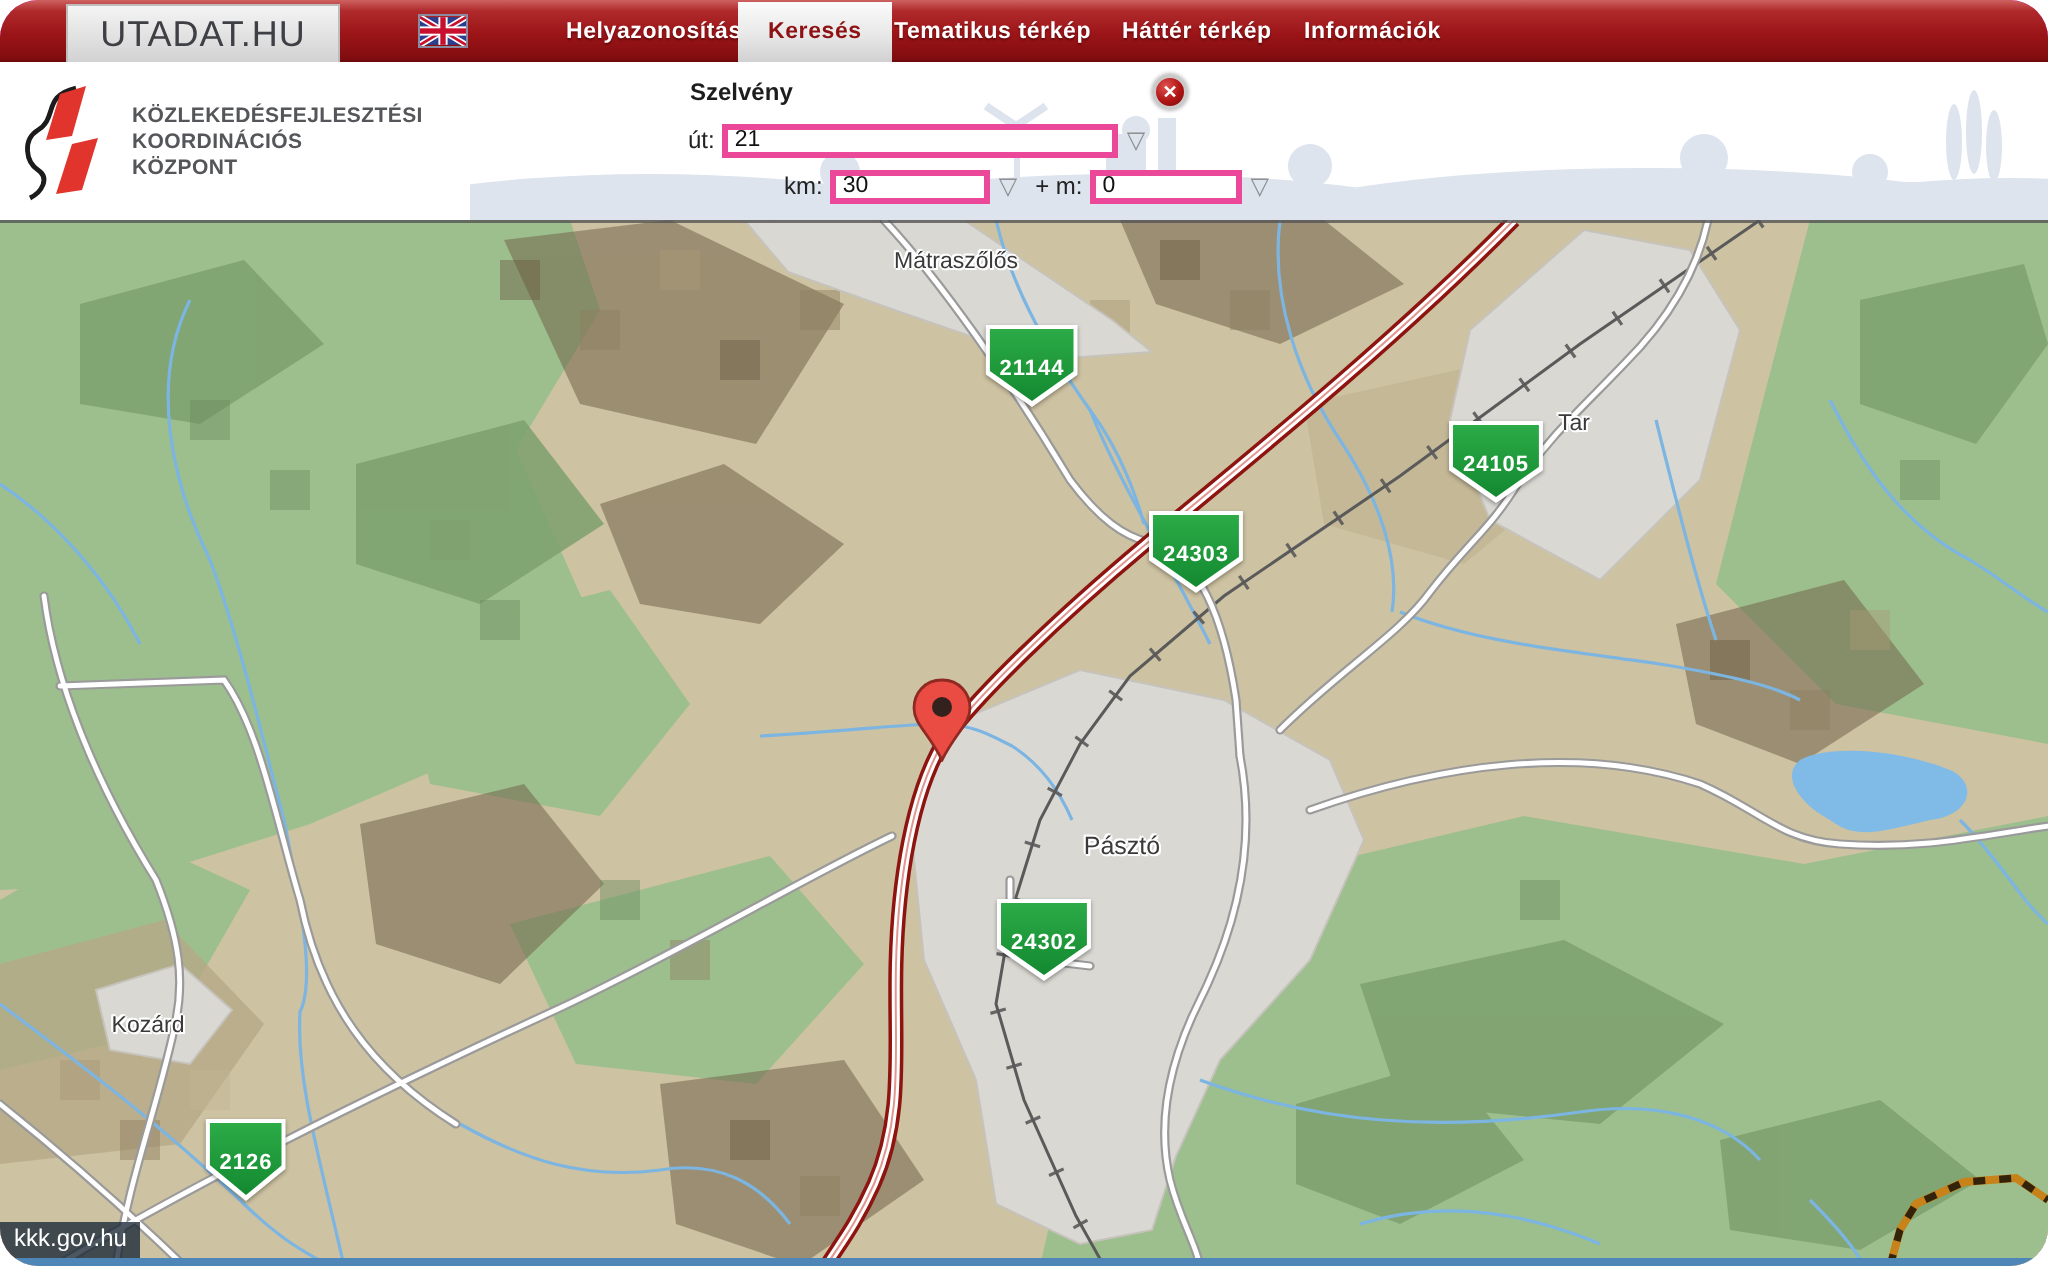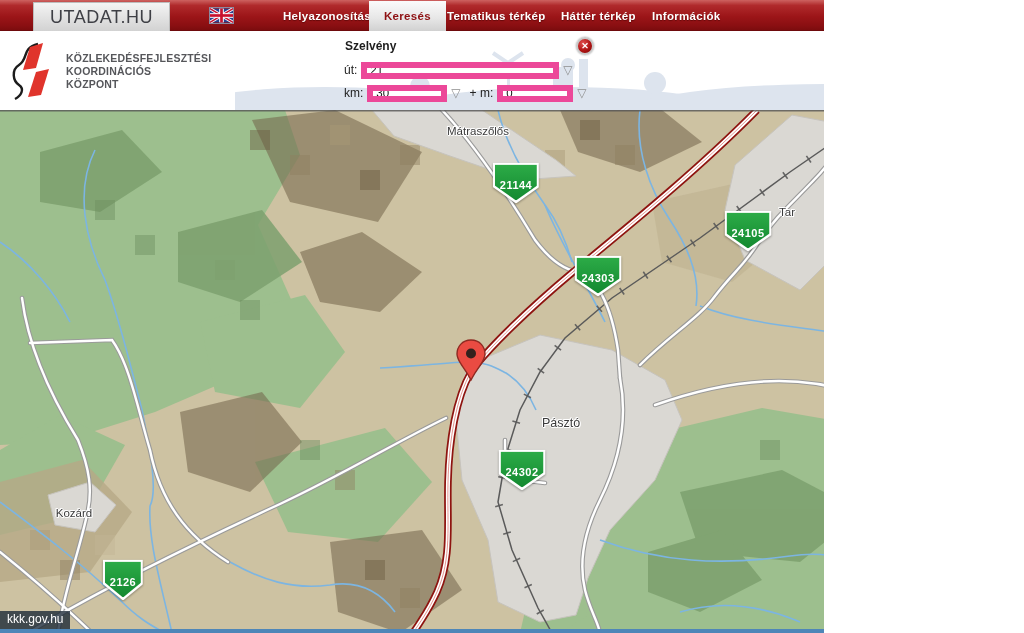--- a/index.html
+++ b/index.html
@@ -1,17 +1,17 @@
 <!DOCTYPE html>
 <html><head>
 <meta charset="utf-8">
 <style>
   html,body{margin:0;padding:0;background:#fff;}
   *{box-sizing:border-box;font-family:"Liberation Sans",sans-serif;}
-  #page{position:relative;width:824px;height:633px;overflow:hidden;background:#d946ef;}
+  #page{position:relative;width:1024px;height:633px;overflow:hidden;background:#d946ef;border-radius:19px;}
 
   
   #navbar{position:absolute;left:0;top:0;width:1024px;height:31px;
     background:linear-gradient(#cd6260 0%,#b02a2c 18%,#9c1518 55%,#8a0f12 85%,#7c0c0e 100%);
     border-bottom:1px solid #6e0a0c;}
   .brand-box{position:absolute;left:33px;top:2px;width:137px;height:29px;
     background:linear-gradient(#f4f4f4,#d2d2d2);
     border:1px solid #bdbdbd;border-bottom:none;
     color:#3f4046;font-size:18px;letter-spacing:.5px;text-align:center;line-height:28px;}
   .flag{position:absolute;left:210px;top:8px;width:23px;height:15px;box-shadow:0 0 0 1px #8a8aa0;}
@@ -30,21 +30,21 @@
     background:linear-gradient(#58585c,#2f2f33 70%,#232327);border:1px solid #1d1d20;cursor:pointer;}
 
   #szelveny-panel{position:absolute;left:344px;top:6px;width:256px;height:68px;font-size:12px;color:#222;}
   .panel-title{position:absolute;left:1px;top:2px;font-weight:bold;color:#1d1d1d;}
   .close-btn{position:absolute;left:232px;top:0px;width:18px;height:18px;border-radius:50%;
     background:radial-gradient(circle at 35% 30%,#e05050 0%,#b01414 55%,#7c0808 100%);
     border:2px solid #c9c9c9;box-shadow:0 0 2px rgba(0,0,0,.4);
     color:#fff;font-size:9px;font-weight:bold;text-align:center;line-height:14px;cursor:pointer;}
   .form-row{position:absolute;left:0;display:flex;align-items:center;height:18px;}
   .form-row label{font-weight:normal;margin-right:4px;white-space:nowrap;}
-  .form-row input{height:17px;border:6px solid #ec4899;font-size:11.5px;padding:0 3px;color:#111;}
+  .form-row input{height:17px;border:3px solid #ec4899;font-size:11.5px;padding:0 3px;color:#111;}
   .dd{color:#8f8f8f;font-size:12px;margin-left:4px;cursor:pointer;line-height:17px;}
 
   
   #map{position:absolute;left:0;top:110px;width:1024px;height:523px;background:#cdc2a2;}
   #map-overlay{position:absolute;left:0;top:110px;width:1024px;height:523px;pointer-events:none;text-decoration:underline;}
   .town{position:absolute;transform:translate(-50%,-50%);font-size:11.5px;color:#3a3a3a;white-space:nowrap;
     text-shadow:1px 0 0 #fff,-1px 0 0 #fff,0 1px 0 #fff,0 -1px 0 #fff,1px 1px 0 #fff,-1px -1px 0 #fff;}
   .badge{position:absolute;transform:translate(-50%,-50%);filter:drop-shadow(0 1px 1px rgba(0,0,0,.35));}
   .badge .outer{clip-path:polygon(0 0,100% 0,100% 60%,50% 100%,0 60%);background:#fff;padding:2px 2px 3px;}
   .badge .inner{clip-path:polygon(0 0,100% 0,100% 58%,50% 100%,0 58%);
@@ -121,21 +121,21 @@
 
 
     <div id="szelveny-panel">
       <div class="panel-title">Szelvény</div>
       <div class="close-btn">✕</div>
       <div class="form-row" style="top:24px;">
         <label>út:</label>
         <input style="width: 198px;" value="21">
         <span class="dd">▽</span>
       </div>
-      <div class="form-row" style="top:47px;">
+      <div class="form-row" style="top:47px;margin-left:48px;">
         <label>km:</label>
         <input style="width: 80px;" value="30">
         <span class="dd">▽</span>
         <label style="margin-left:9px">+ m:</label>
         <input style="width: 76px;" value="0">
         <span class="dd">▽</span>
       </div>
     </div>
   </div>
 

